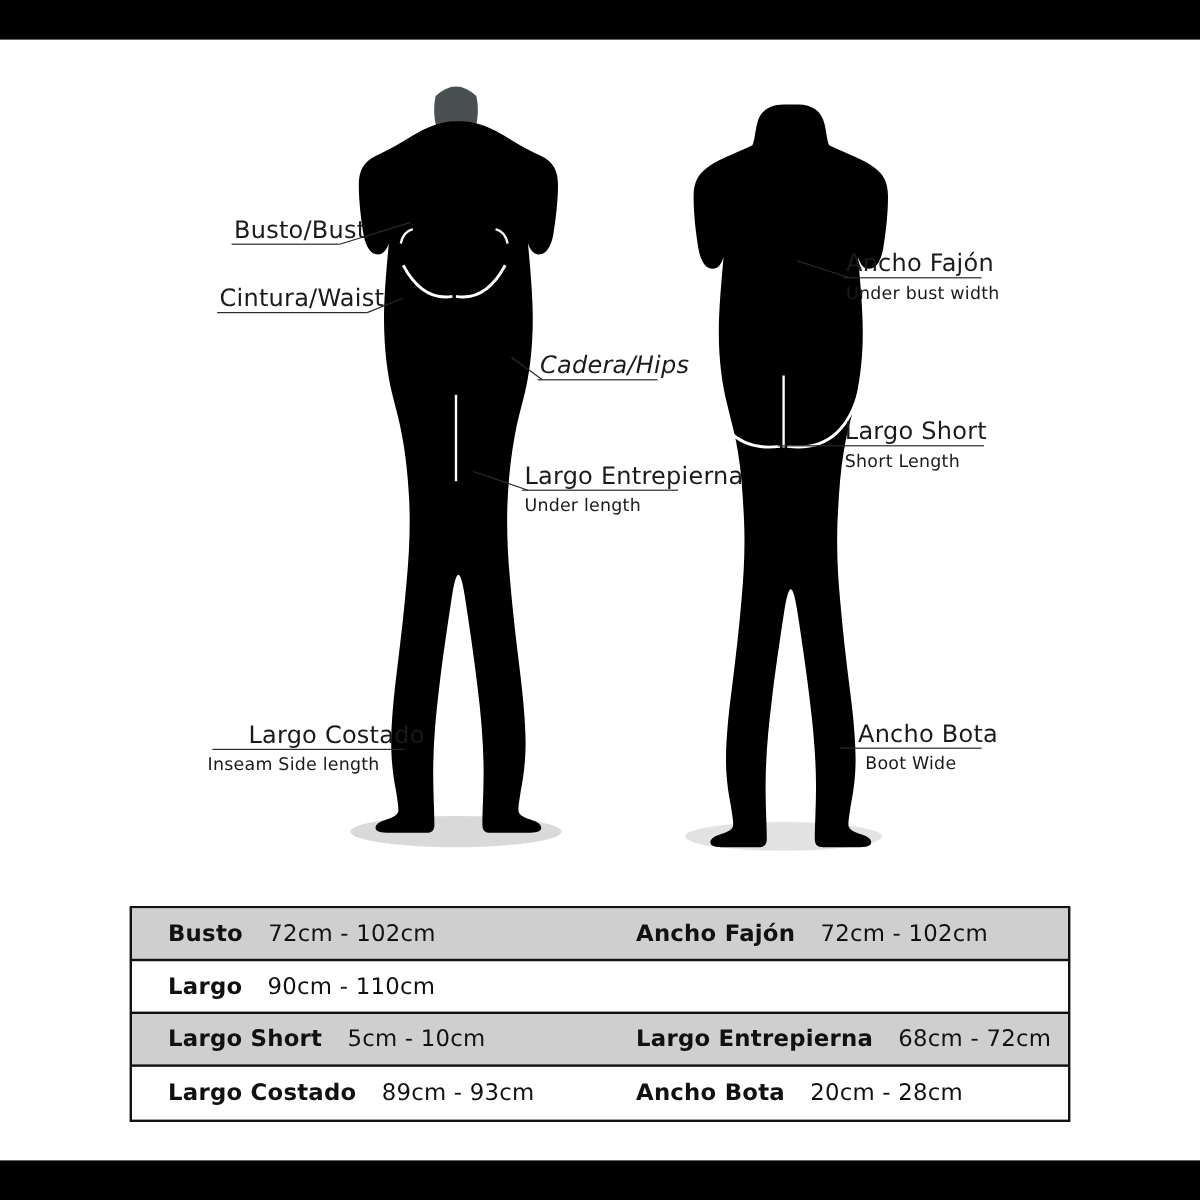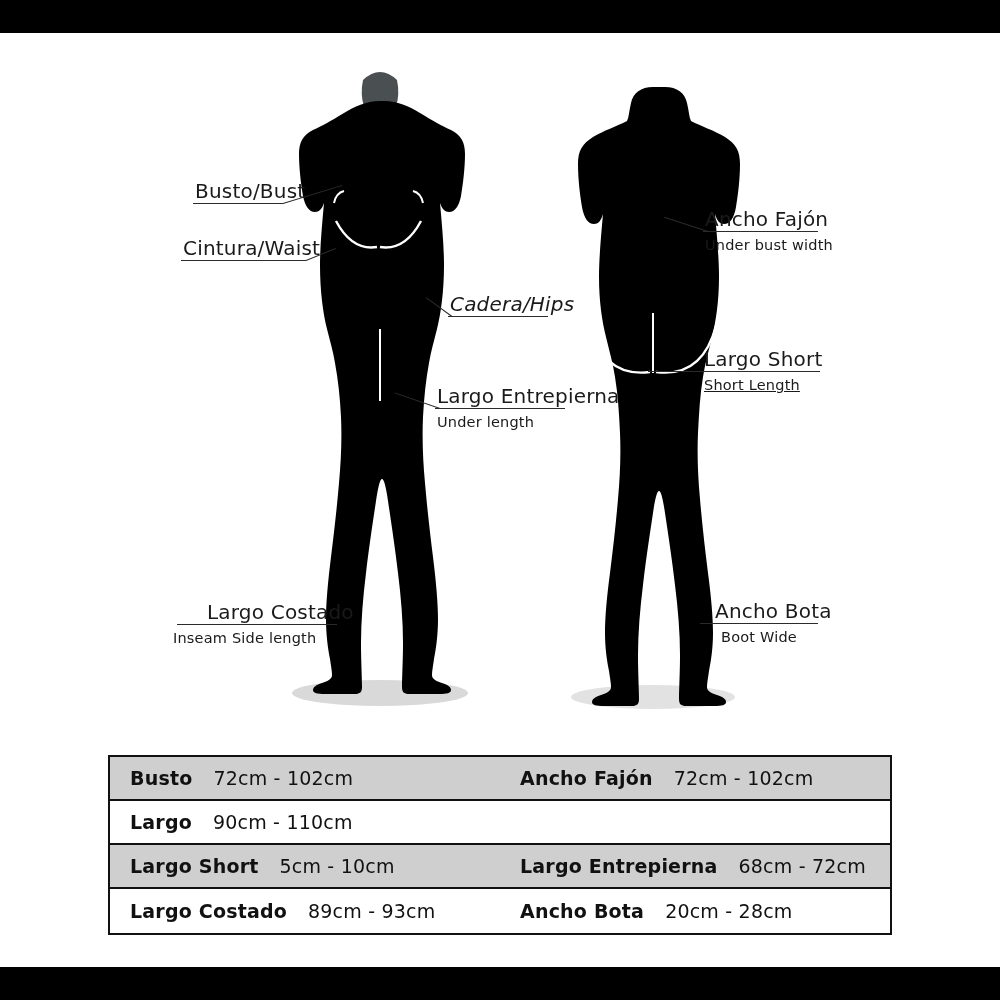--- a/index.html
+++ b/index.html
@@ -52,21 +52,21 @@
     border-bottom:2px solid #111;
     height:44px;
     box-sizing:border-box;
   }
   .trow:last-child{border-bottom:none;}
   .trow.shaded{background:#cfcfcf;}
   .tcell{
     flex:1 1 50%;
     display:flex;
     align-items:center;
-    padding-left:20px;
+    padding-left:30px;
     box-sizing:border-box;
     font-size:19px;
     color:#111;
     font-family:"DejaVu Sans", sans-serif;
   }
   .tcell .k{font-weight:bold;letter-spacing:.2px;}
   .tcell .v{font-weight:normal;margin-left:21px;letter-spacing:.2px;}
 </style>
 </head>
 <body>
@@ -227,21 +227,21 @@
     <div class="leader" style="left:177px;top:591px;width:160px;"></div>
     <div class="fig-label sm" style="left:173px;top:597px;">Inseam Side length</div>
 
     <div class="fig-label" style="left:705px;top:174px;">Ancho Fajón</div>
     <div class="leader" style="left:703px;top:198px;width:115px;"></div>
     <div class="fig-label sm" style="left:705px;top:204px;">Under bust width</div>
     <div class="leader diag" style="left:662px;top:198px;width:46px;transform:rotate(18deg);transform-origin:right center;"></div>
 
     <div class="fig-label" style="left:704px;top:314px;">Largo Short</div>
     <div class="leader" style="left:702px;top:338px;width:118px;"></div>
-    <div class="fig-label sm" style="left:704px;top:344px;text-decoration:underline;">Short Length</div>
+    <div class="fig-label sm" style="left:704px;top:344px;">Short Length</div>
     <div class="leader" style="left:648px;top:338px;width:56px;"></div>
 
     <div class="fig-label" style="left:715px;top:566px;">Ancho Bota</div>
     <div class="leader" style="left:700px;top:590px;width:118px;"></div>
     <div class="fig-label sm" style="left:721px;top:596px;">Boot Wide</div>
 
     <div id="table">
 
       <div class="trow shaded">
         <div class="tcell">

